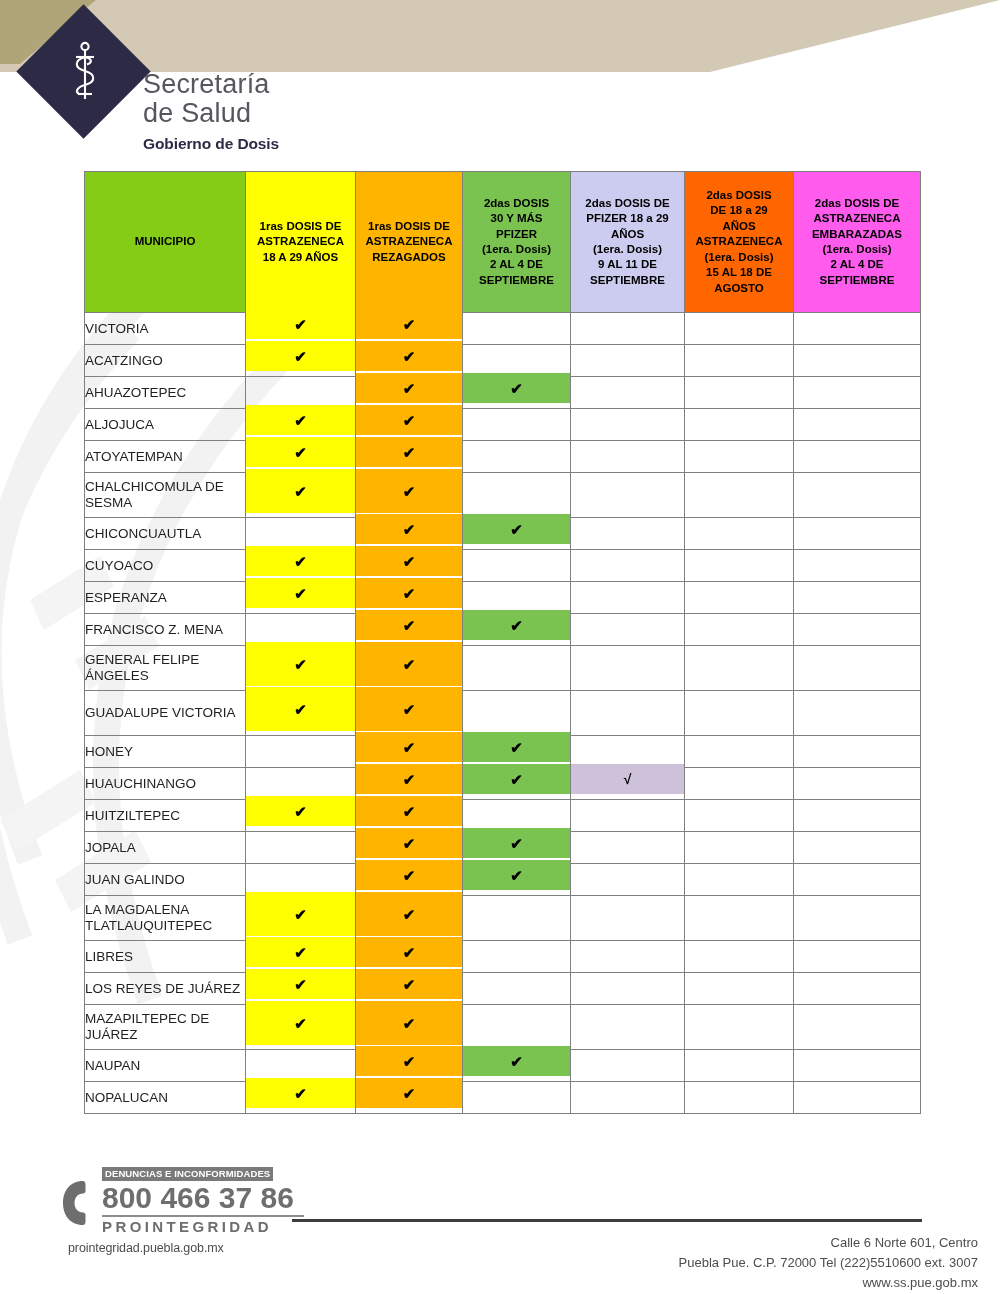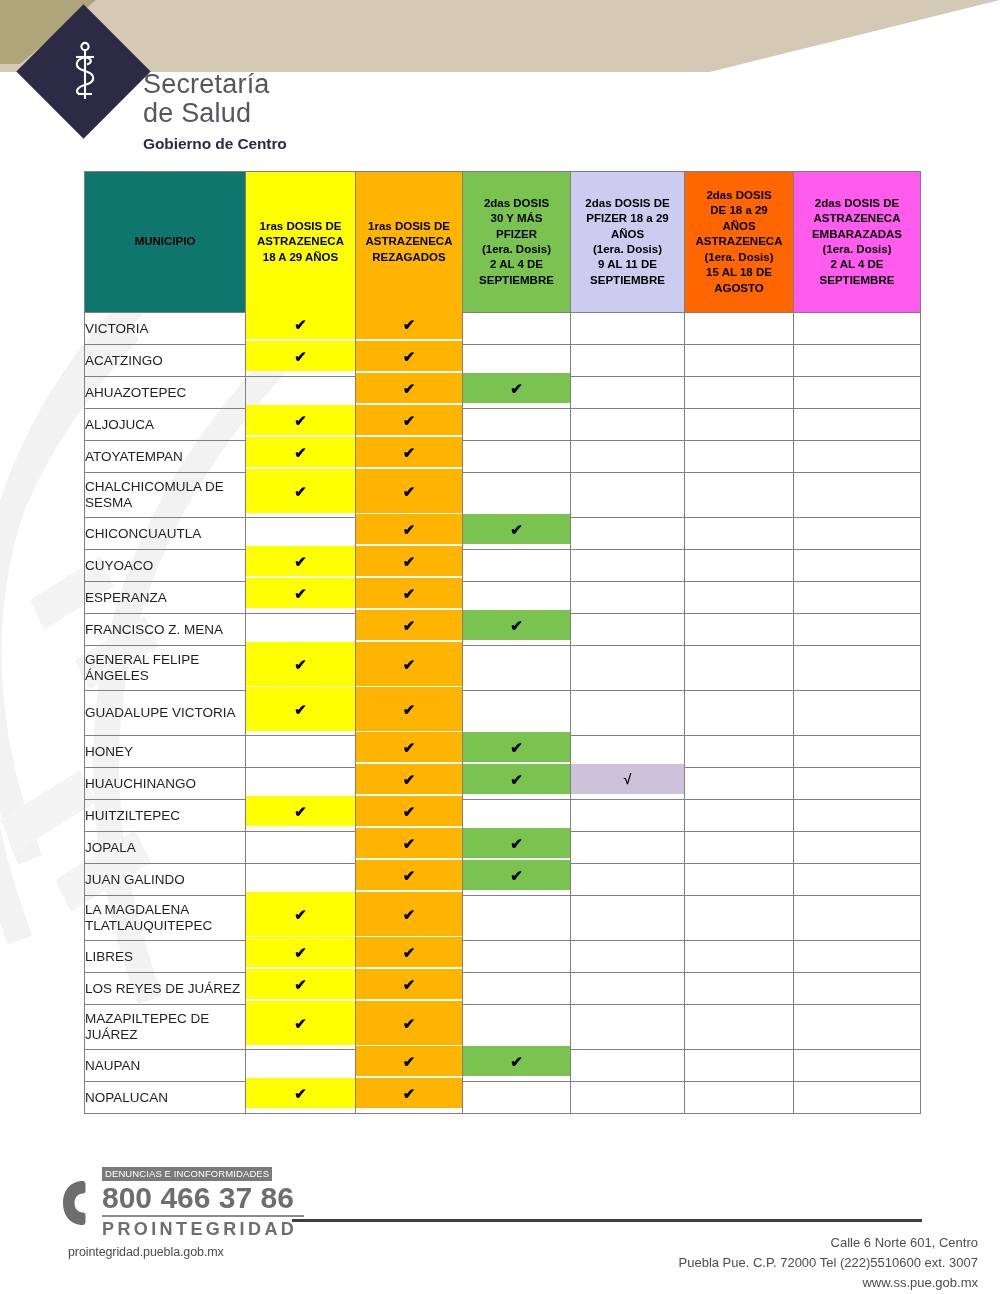--- a/index.html
+++ b/index.html
@@ -124,21 +124,21 @@
   }
   thead th {
     height: 140px;
     font-size: 11.5px;
     font-weight: bold;
     color: #000;
     text-align: center;
     line-height: 1.34;
     padding: 3px 2px;
   }
-  .c-muni   { background: #0f766e; }
+  .c-muni   { background: #84cc16; }
   .c-yellow { background: #ffff00; }
   .c-orange { background: #ffb400; }
   .c-green  { background: #7bc351; }
   .c-lav    { background: #ccccf0; }
   .c-red    { background: #ff6600; }
   .c-mag    { background: #ff5cee; }
 
   tbody td {
     height: 31px;
   }
@@ -198,21 +198,21 @@
     left: 0px;
     top: 16px;
     width: 34px;
     height: 48px;
   }
   .den-label {
     margin-left: 42px;
     background: #7a7a7a;
     color: #ffffff;
     font-size: 9.5px;
-    font-weight: normal;
+    font-weight: bold;
     letter-spacing: 0.1px;
     padding: 1px 3px 1px 3px;
     display: inline-block;
     line-height: 1.25;
   }
   .phone-num {
     margin-left: 42px;
     font-size: 30px;
     font-weight: bold;
     color: #6e6e6e;
@@ -220,21 +220,21 @@
     line-height: 1.12;
   }
   .rule-grey {
     margin-left: 42px;
     width: 202px;
     height: 2px;
     background: #8c8c8c;
   }
   .proint {
     margin-left: 42px;
-    font-size: 18px;
+    font-size: 15px;
     font-weight: bold;
     color: #6e6e6e;
     letter-spacing: 3.4px;
     line-height: 1.35;
   }
   .proint-url {
     margin-left: 8px;
     margin-top: 4px;
     font-size: 12.5px;
     color: #4d4d4d;
@@ -291,21 +291,21 @@
       <line x1="11" y1="53" x2="25" y2="53"></line>
       <path d="M18 16 C 7 19, 7 27, 18 30 C 29 33, 29 41, 18 44 C 9 46.5, 8.5 51, 12 53"></path>
       <path d="M18 16 C 26 18, 25 22, 20 23.5"></path>
     </g>
   </svg>
 </div>
 
 <div id="brand-text">
   <div class="brand-line">Secretaría</div>
   <div class="brand-line">de Salud</div>
-  <div class="brand-sub">Gobierno de Centro</div>
+  <div class="brand-sub">Gobierno de Dosis</div>
 </div>
 
 <div id="table-wrap">
   <table class="vac">
     <colgroup>
       <col style="width:161px">
         <col style="width:110px">
         <col style="width:107px">
       <col style="width:108px">
         <col style="width:114px">

